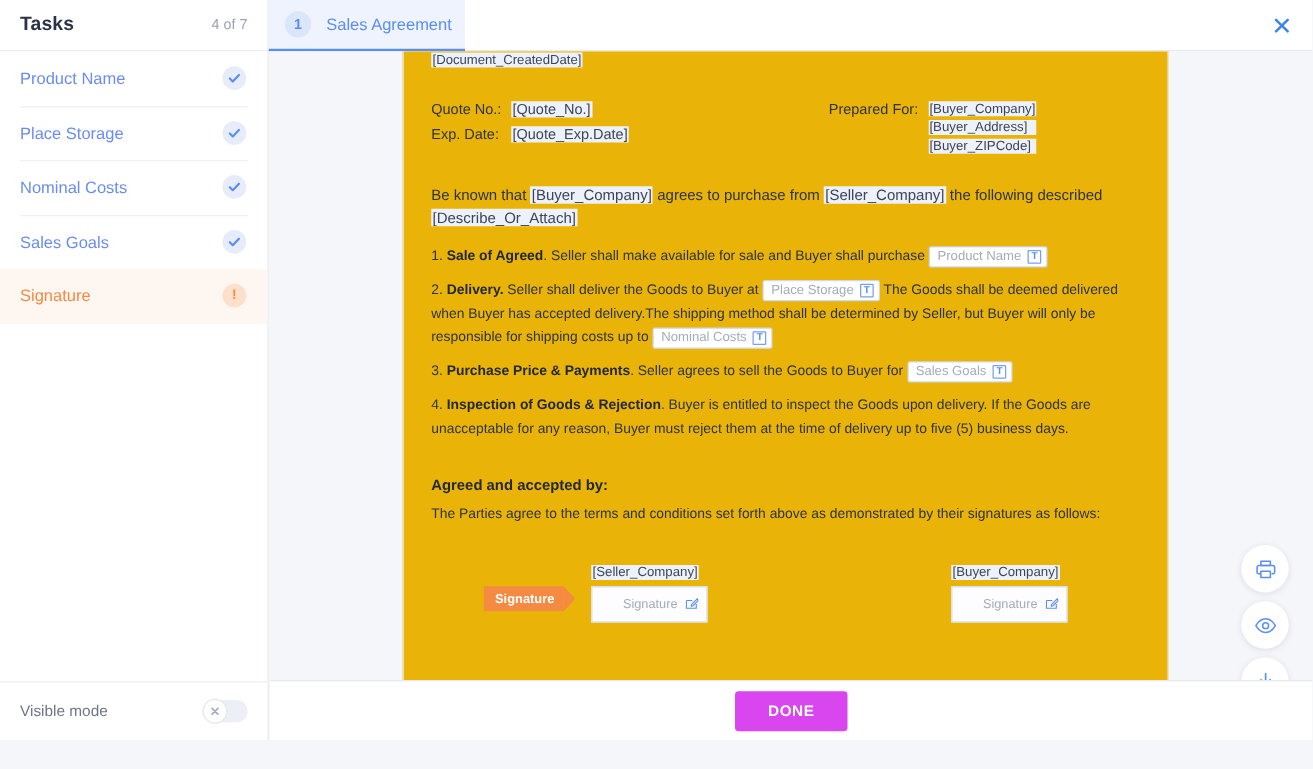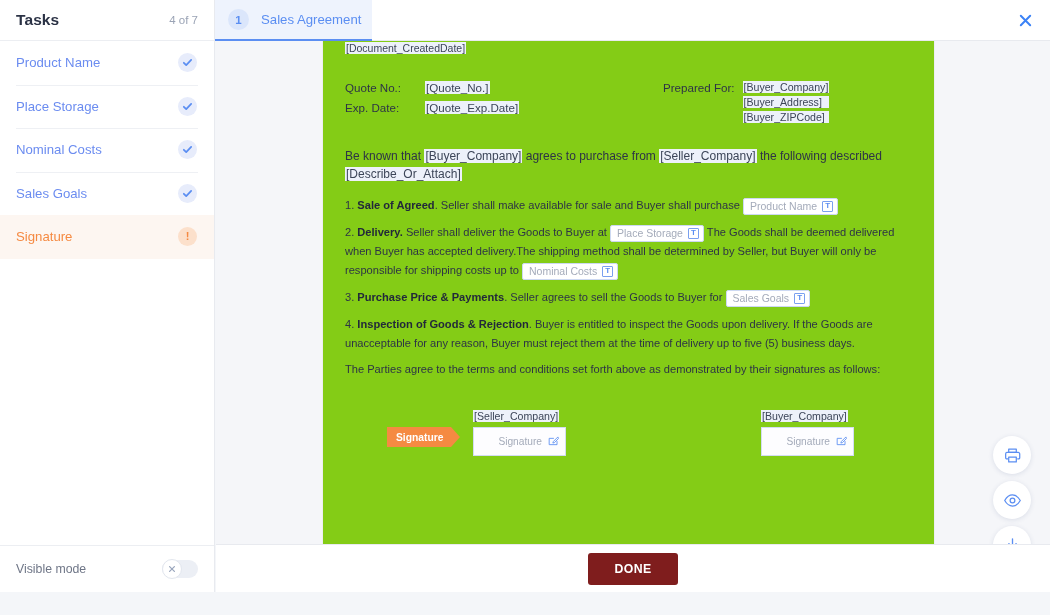--- a/index.html
+++ b/index.html
@@ -129,41 +129,41 @@
   
   .canvas {
     position: absolute; left: 216px; top: 41px;
     width: 834px; height: 503px;
     background: #f5f6f9;
     overflow: hidden;
   }
   .page {
     position: absolute; left: 106px; top: 0;
     width: 613px; min-height: 503px;
-    background: #84cc16;
+    background: #eab308;
     border-left: 1px solid #edeef2;
     border-right: 1px solid #edeef2;
   }
   .page-inner { padding: 0 22px; position: relative; }
 
   .ph {
     background: #edf1fa;
     color: #3c4558;
     padding: 0 1px;
     white-space: nowrap;
   }
 
   .doc-date { padding-top: 0; font-size: 10.5px; line-height: 14px; }
 
   .quote-block {
     margin-top: 26px;
     position: relative;
     font-size: 11.6px; color: #2d3446;
   }
-  .quote-row { display: flex; align-items: baseline; margin-bottom: 7px; gap: 16px; }
+  .quote-row { display: flex; align-items: baseline; margin-bottom: 7px; }
   .quote-key { width: 64px; }
   .prepared {
     position: absolute; left: 318px; top: 0;
     display: flex; align-items: flex-start;
     font-size: 11.6px;
   }
   .prepared-key { margin-right: 8px; white-space: nowrap; }
   .prepared-vals { display: flex; flex-direction: column; gap: 3px; }
   .prepared-vals .ph { font-size: 10.6px; }
 
@@ -278,21 +278,21 @@
 
   
   .bottombar {
     position: absolute; left: 216px; top: 544px;
     width: 834px; height: 48px;
     background: #ffffff;
     border-top: 1px solid #e8eaef;
     display: flex; align-items: center; justify-content: center;
   }
   .done-btn {
-    background: #7f1d1d;
+    background: #d946ef;
     color: #ffffff;
     font-size: 12.3px; font-weight: bold;
     letter-spacing: .4px;
     border: none; border-radius: 3px;
     padding: 9px 26px;
     cursor: pointer;
     font-family: "Liberation Sans", sans-serif;
   }
   .bottom-strip {
     position: absolute; left: 0; top: 592px;
@@ -442,20 +442,21 @@
               </span>
           </div>
 
           <div class="clause">
             <span>4.</span>
             <b>Inspection of Goods &amp; Rejection</b><span>. Buyer is entitled to inspect the Goods upon delivery. If the Goods are unacceptable for any reason, Buyer must reject them at the time of delivery up to five (5) business days.</span>
           </div>
 
         </div>
 
+        <div class="accepted-head">Agreed and accepted by:</div>
         <div class="accepted-sub">The Parties agree to the terms and conditions set forth above as demonstrated by their signatures as follows:</div>
 
         <div class="sign-area">
 
           <div class="callout">
             <span>Signature</span>
           </div>
 
           <div class="sign-col" style="margin-left:128px;">
             <div class="sign-company ph" style="display:inline-block;">[Seller_Company]</div>

